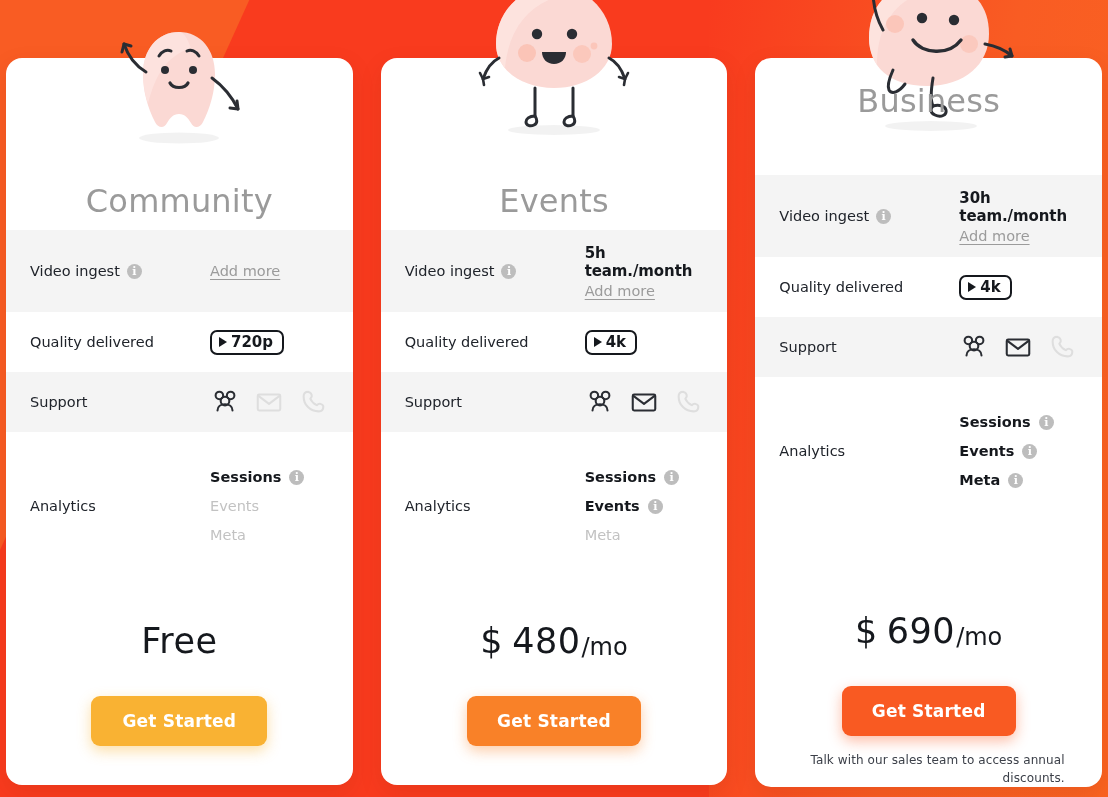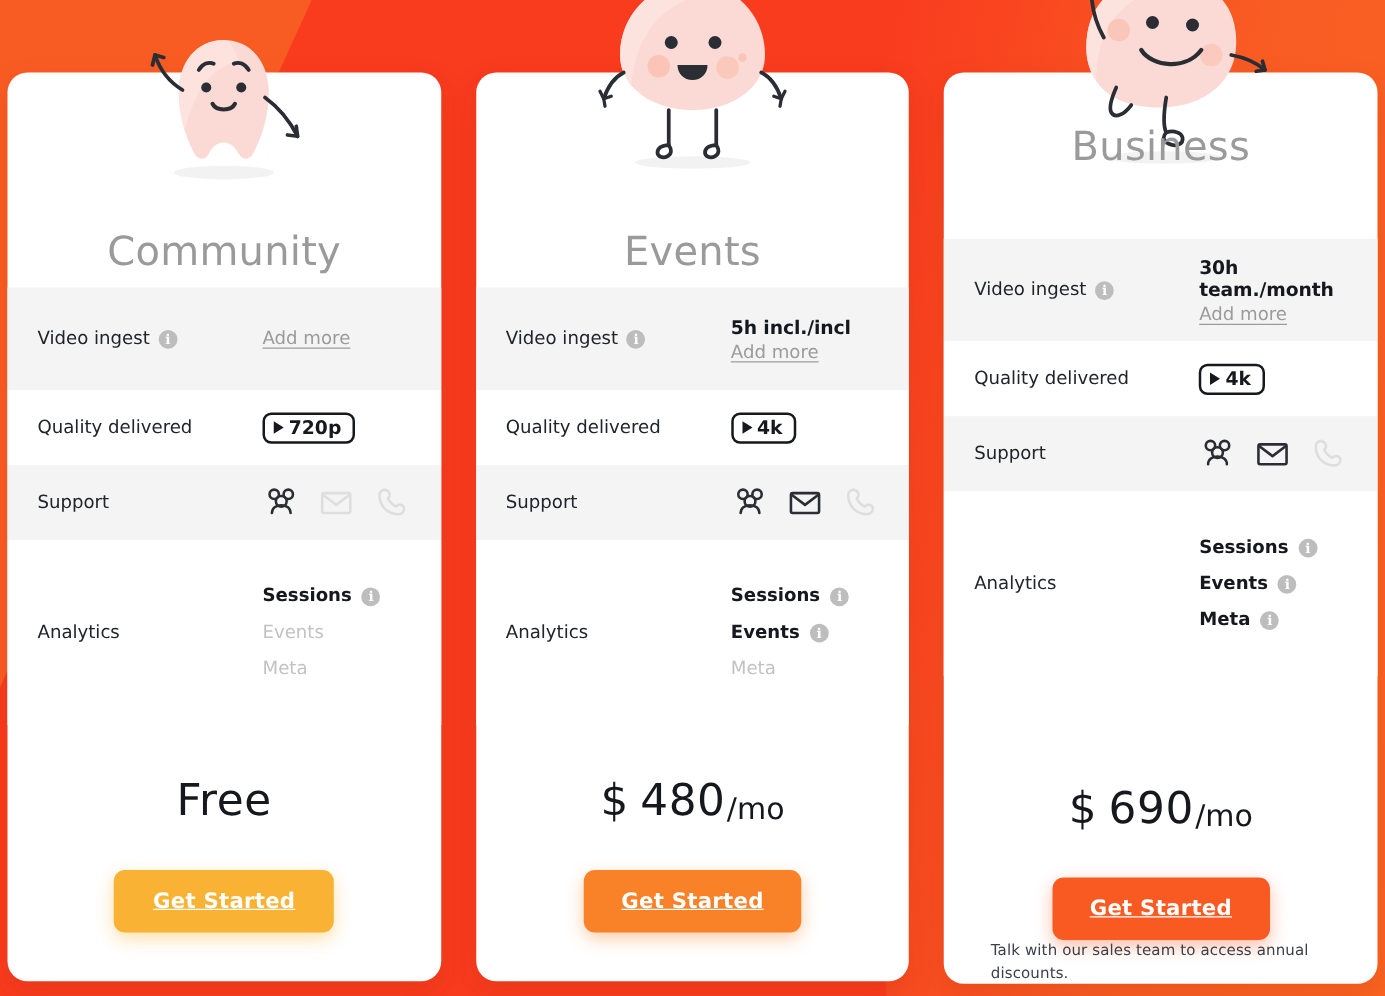--- a/index.html
+++ b/index.html
@@ -204,29 +204,29 @@
     border: none;
     border-radius: 9px;
     color: #ffffff;
     font-size: 17px;
     font-weight: 700;
     padding: 15px 0;
     width: 176px;
     cursor: pointer;
     font-family: inherit;
     letter-spacing: .2px;
-    text-decoration: underline;
   }
   .cta-1 { background: #f9b233; box-shadow: 0 5px 14px rgba(249,178,51,.42); }
   .cta-2 { background: #f98128; box-shadow: 0 5px 14px rgba(249,129,40,.40); width: 174px; }
   .cta-3 { background: #f95a22; box-shadow: 0 5px 14px rgba(249,90,34,.40); width: 174px; }
   .foot-note {
+    margin-top: 16px;
     font-size: 12px;
     color: #3c4049;
-    text-align: left;
+    text-align: right;
     line-height: 1.45;
     width: 272px;
     letter-spacing: .1px;
   }
 </style>
 </head>
 <body>
 
 <div class="bg">
   <div class="bg-base"></div>
@@ -352,21 +352,21 @@
       <h2 class="plan-name">Events</h2>
     </header>
 
     <div class="rows">
       <div class="row shaded row-ingest">
         <div class="row-label">
           <span>Video ingest</span>
           <span class="info-icon">i</span>
         </div>
         <div class="row-val">
-          <span class="ingest-amount">5h incl./incl</span>
+          <span class="ingest-amount">5h team./month</span>
           <span class="add-more">Add more</span>
         </div>
       </div>
 
       <div class="row plain row-quality">
         <div class="row-label">Quality delivered</div>
         <div class="row-val">
           <span class="quality-badge">
             <span class="play-tri"></span>
             <span>4k</span>

